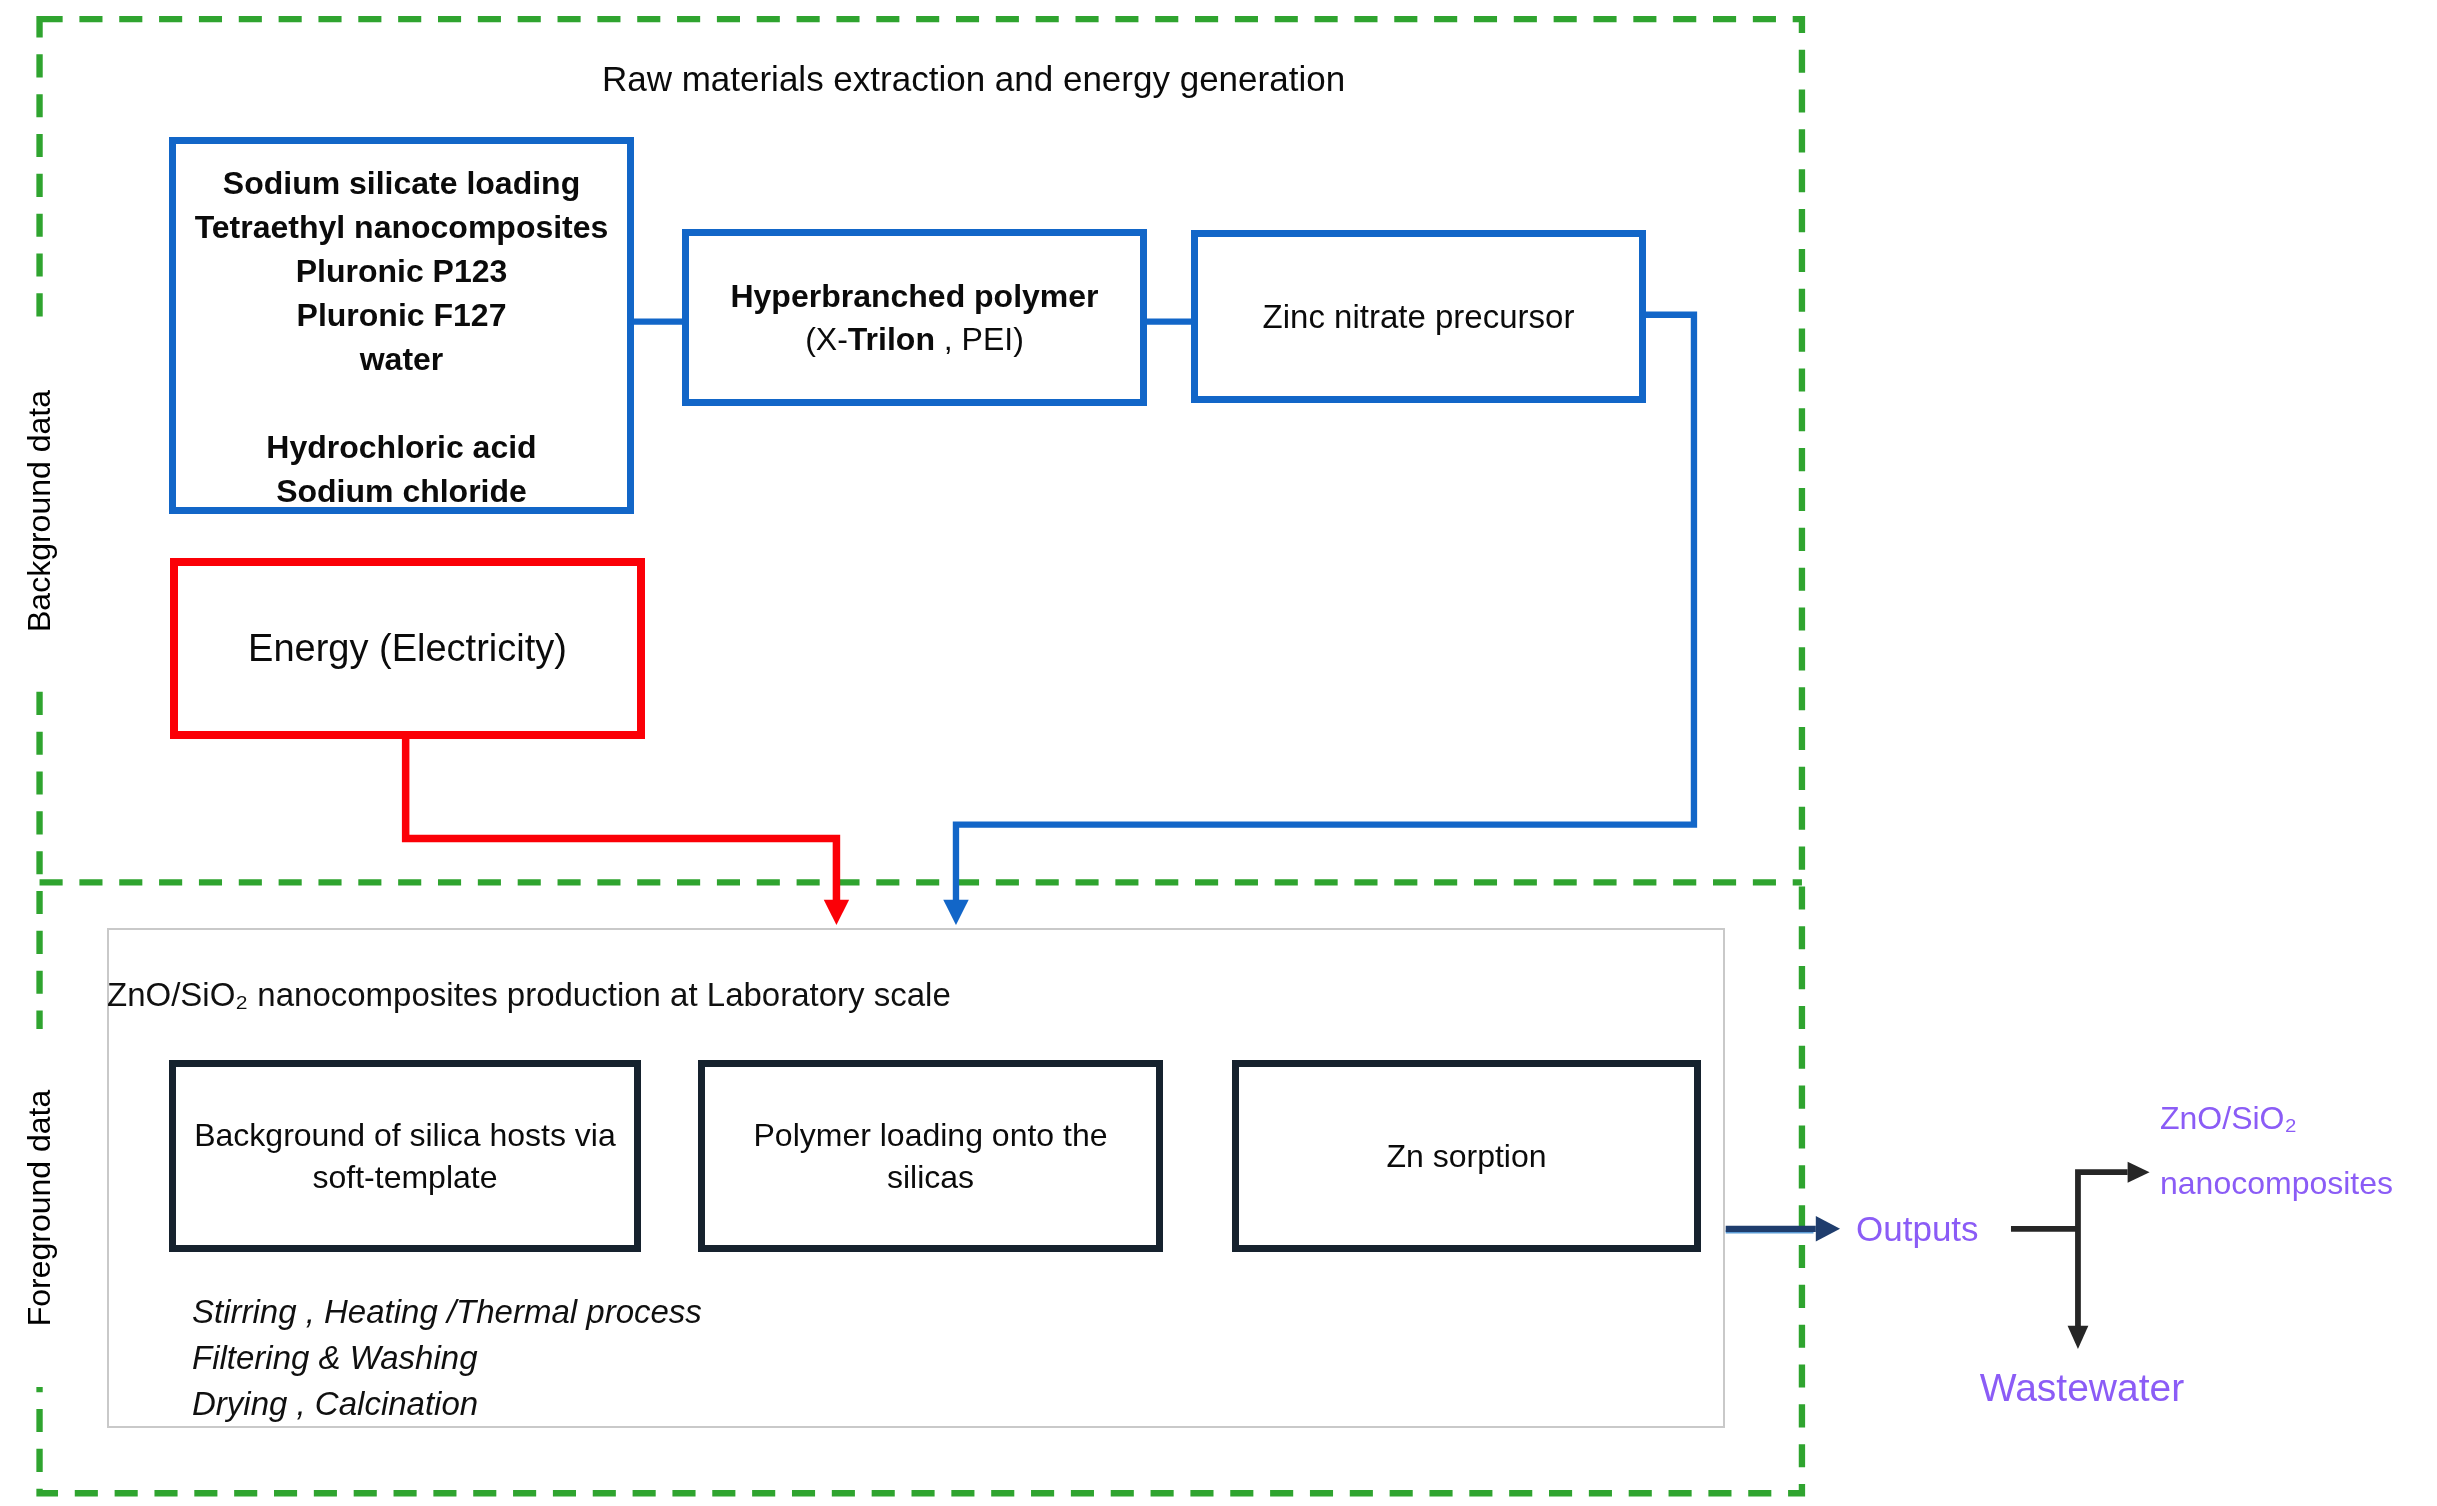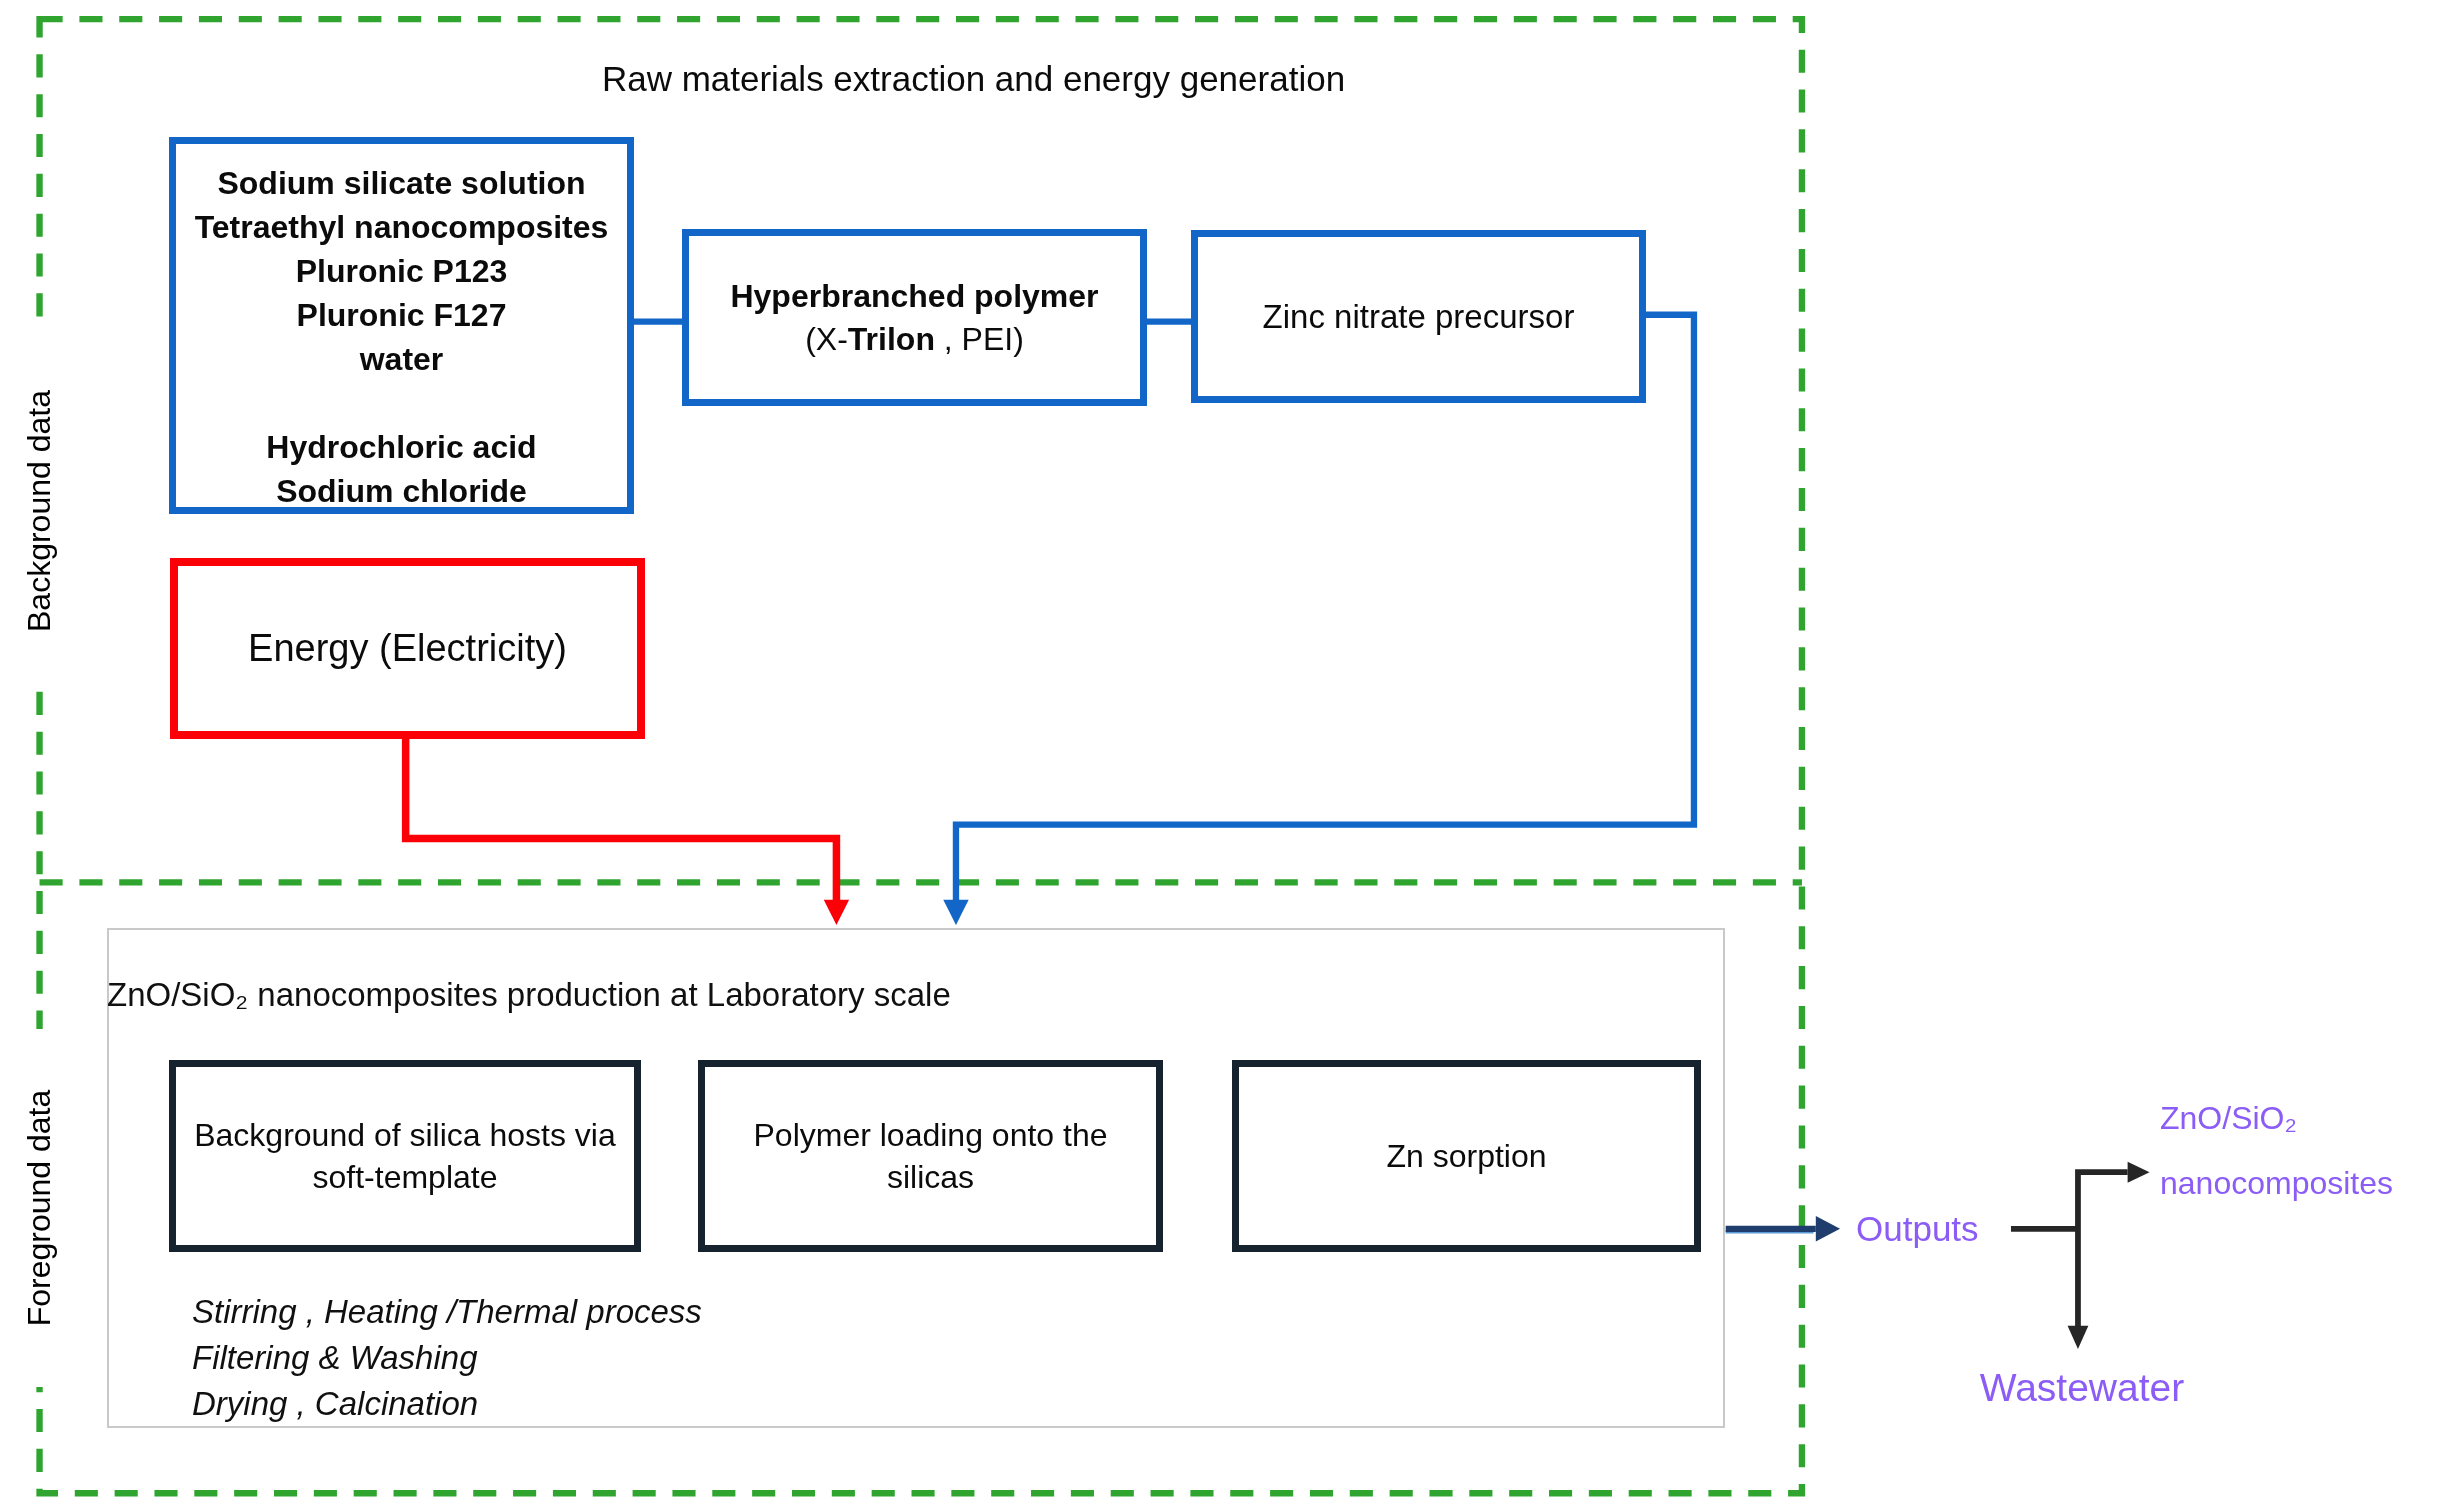--- a/index.html
+++ b/index.html
@@ -69,21 +69,21 @@
     <polygon points="3684,2012 3684,2048 3722,2030" fill="#262626"></polygon>
     <polygon points="3580,2296 3616,2296 3598,2336" fill="#262626"></polygon>
   </svg>
 
   <div class="abs diagram-title" style="left:520px;top:59px;width:907px;">Raw materials extraction and energy generation</div>
 
   <div class="abs side-label" style="left:-140px;top:492px;">Background data</div>
   <div class="abs side-label" style="left:-140px;top:1189px;">Foreground data</div>
 
   <div class="box blue-box materials" style="left:169px;top:137px;width:465px;height:377px;">
-    <div>Sodium silicate solution</div>
+    <div>Sodium silicate loading</div>
     <div>Tetraethyl nanocomposites</div>
     <div>Pluronic P123</div>
     <div>Pluronic F127</div>
     <div>water</div>
     <div style="min-height:44px;"></div>
     <div>Hydrochloric acid</div>
     <div>Sodium chloride</div>
   </div>
 
   <div class="box blue-box" style="left:682px;top:229px;width:465px;height:177px;">

